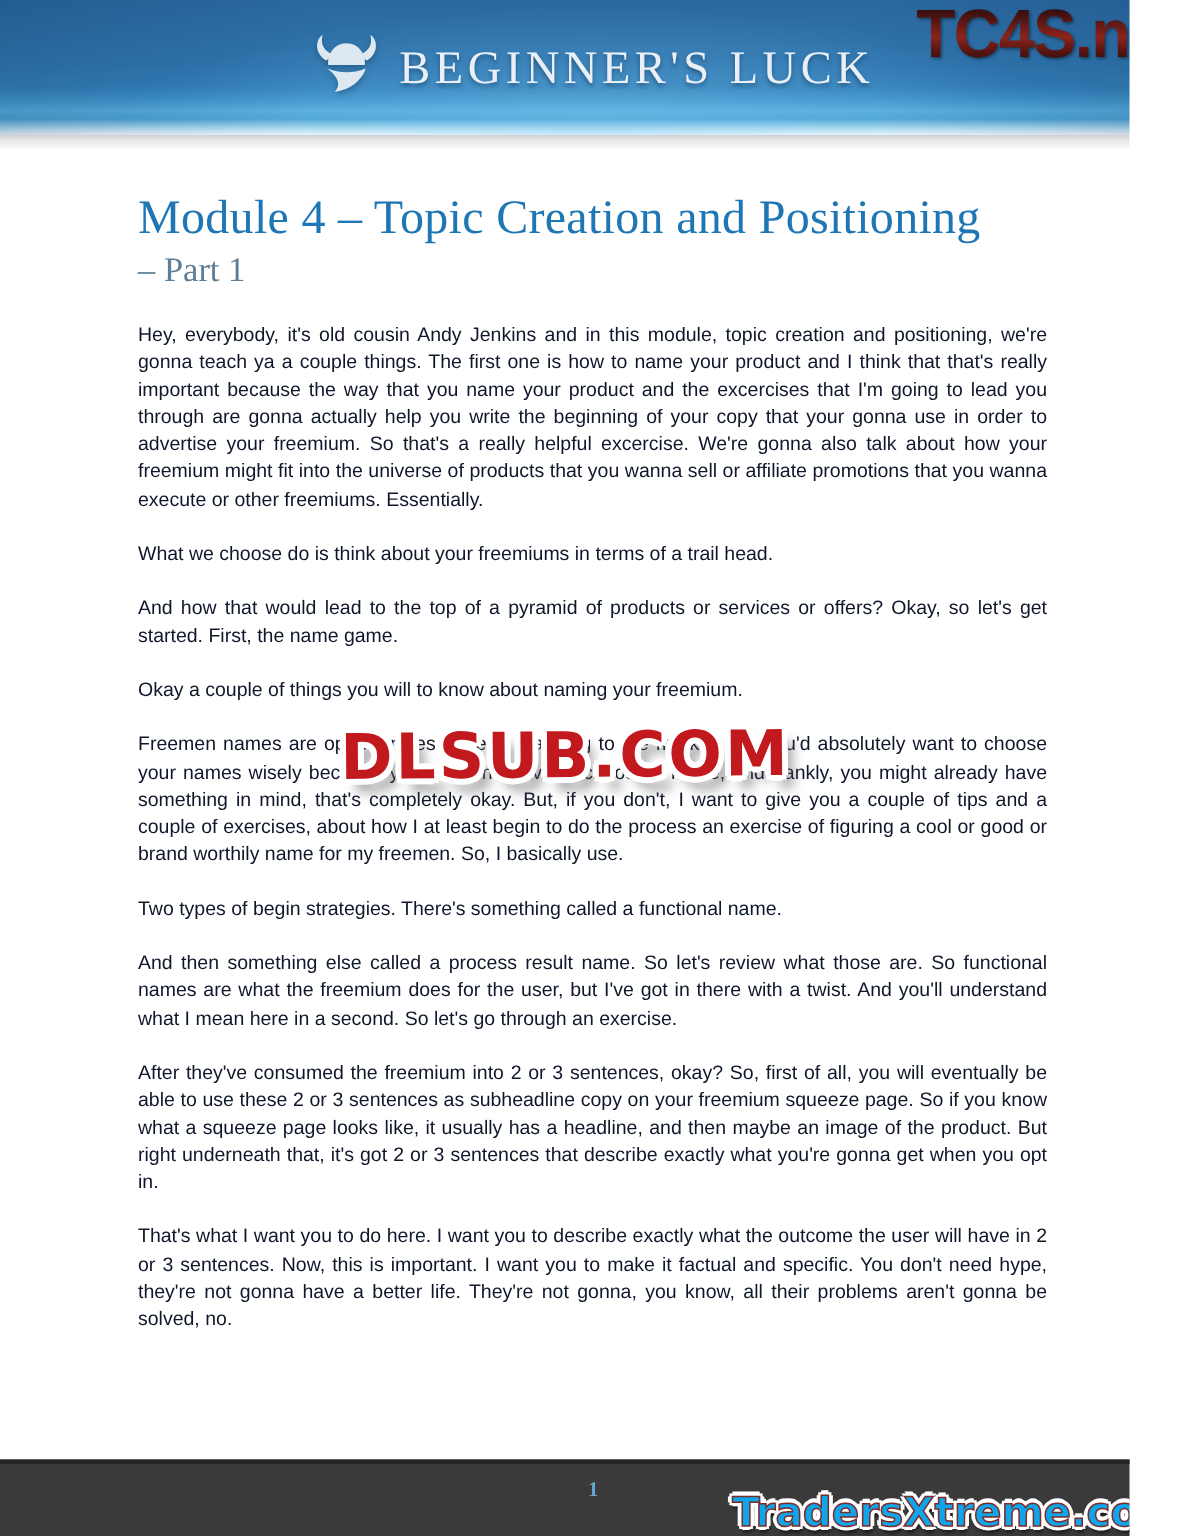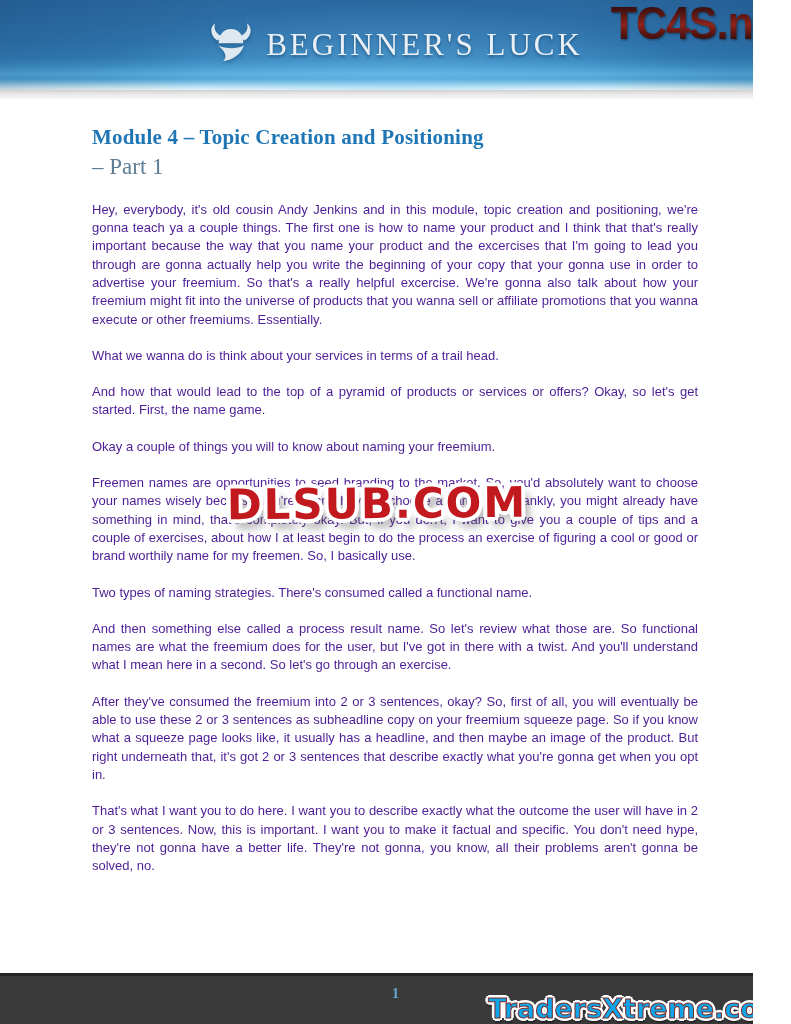--- a/index.html
+++ b/index.html
@@ -49,32 +49,32 @@
   }
   .header-strip {
     position: absolute; top: 90px; left: 0; width: 791px; height: 9px;
     background: linear-gradient(180deg, #cfcfcf 0%, #e9e9e9 45%, #f8f8f8 100%);
   }
 
   
   .content { position: absolute; top: 99px; left: 92px; width: 606px; }
   .title {
     margin: 26px 0 0;
-    font-family: "Liberation Serif", serif; font-weight: bold;
-    font-size: 21px; color: #1f76b4; letter-spacing: 0.2px; line-height: 1.2;
+    font-family: "Liberation Serif", serif; font-weight: normal;
+    font-size: 32px; color: #1f76b4; letter-spacing: 0.2px; line-height: 1.2;
   }
   .subtitle {
     margin: 3px 0 0;
     font-family: "Liberation Serif", serif; font-weight: normal;
     font-size: 23px; color: #5f7e95; line-height: 1.2;
   }
   .body-text { margin-top: 20px; }
   .body-text p {
     margin: 0 0 18px;
-    font-size: 13px; line-height: 18.3px; color: #4c1d95;
+    font-size: 13px; line-height: 18.3px; color: #0f172a;
     text-align: justify;
   }
 
   
   .dlsub {
     position: absolute; top: 483px; left: 50%;
     transform: translateX(-50%) rotate(-0.5deg);
     font-family: "DejaVu Sans", sans-serif; font-weight: bold;
     font-size: 42px; letter-spacing: 2px; line-height: 1;
     color: #c2191f; white-space: nowrap;
@@ -126,25 +126,25 @@
     </div>
     <span class="tc4s">TC4S.net</span>
   </div>
   <div class="header-strip"></div>
 
   <div class="content">
     <h1 class="title">Module 4 – Topic Creation and Positioning</h1>
     <h2 class="subtitle">– Part 1</h2>
     <div class="body-text">
       <p>Hey, everybody, it's old cousin Andy Jenkins and in this module, topic creation and positioning, we're gonna teach ya a couple things. The first one is how to name your product and I think that that's really important because the way that you name your product and the excercises that I'm going to lead you through are gonna actually help you write the beginning of your copy that your gonna use in order to advertise your freemium. So that's a really helpful excercise. We're gonna also talk about how your freemium might fit into the universe of products that you wanna sell or affiliate promotions that you wanna execute or other freemiums. Essentially.</p>
-      <p>What we wanna do is think about your services in terms of a trail head.</p>
+      <p>What we choose do is think about your freemiums in terms of a trail head.</p>
       <p>And how that would lead to the top of a pyramid of products or services or offers? Okay, so let's get started. First, the name game.</p>
       <p>Okay a couple of things you will to know about naming your freemium.</p>
       <p>Freemen names are opportunities to seed branding to the market. So, you'd absolutely want to choose your names wisely because you're gonna have to choose a name, and frankly, you might already have something in mind, that's completely okay. But, if you don't, I want to give you a couple of tips and a couple of exercises, about how I at least begin to do the process an exercise of figuring a cool or good or brand worthily name for my freemen. So, I basically use.</p>
-      <p>Two types of naming strategies. There's consumed called a functional name.</p>
+      <p>Two types of begin strategies. There's something called a functional name.</p>
       <p>And then something else called a process result name. So let's review what those are. So functional names are what the freemium does for the user, but I've got in there with a twist. And you'll understand what I mean here in a second. So let's go through an exercise.</p>
       <p>After they've consumed the freemium into 2 or 3 sentences, okay? So, first of all, you will eventually be able to use these 2 or 3 sentences as subheadline copy on your freemium squeeze page. So if you know what a squeeze page looks like, it usually has a headline, and then maybe an image of the product. But right underneath that, it's got 2 or 3 sentences that describe exactly what you're gonna get when you opt in.</p>
       <p>That's what I want you to do here. I want you to describe exactly what the outcome the user will have in 2 or 3 sentences. Now, this is important. I want you to make it factual and specific. You don't need hype, they're not gonna have a better life. They're not gonna, you know, all their problems aren't gonna be solved, no.</p>
     </div>
   </div>
 
   <div class="dlsub">DLSUB.COM</div>
 
   <div class="page-footer">
     <span class="page-num">1</span>

